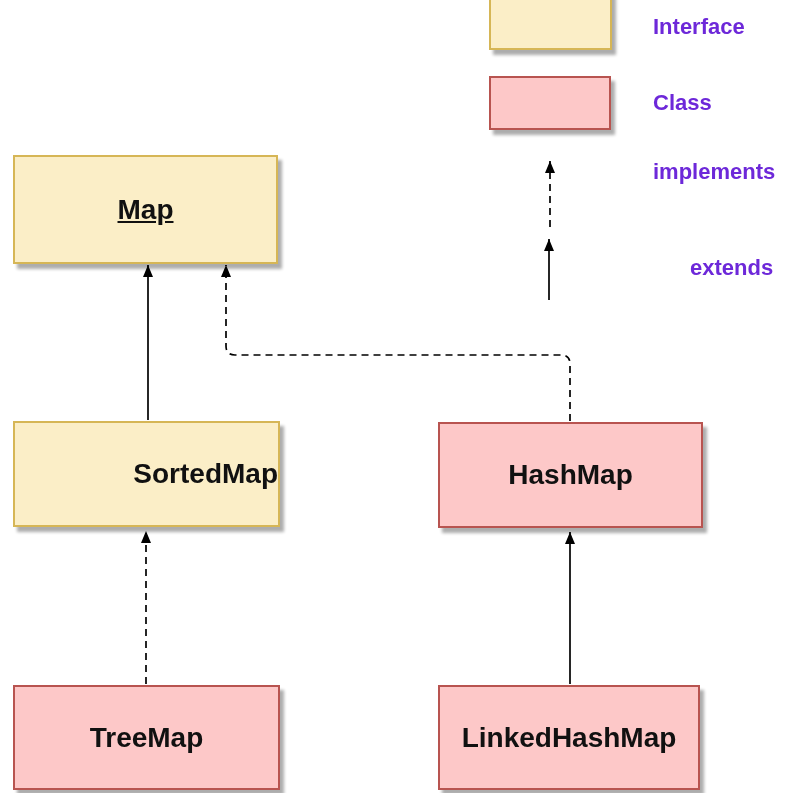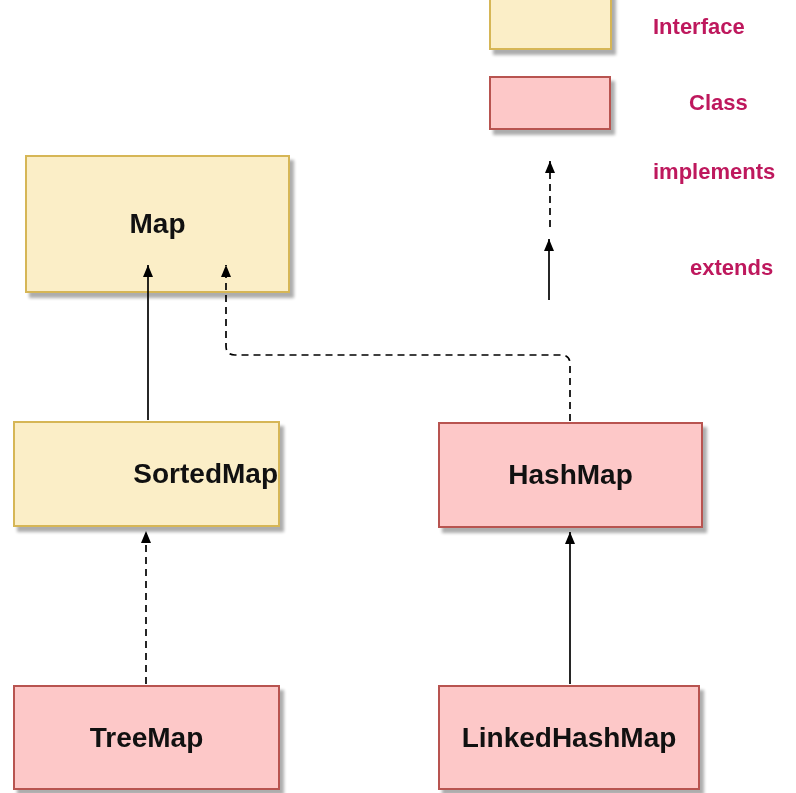--- a/index.html
+++ b/index.html
@@ -17,39 +17,39 @@
   .node{
     position:absolute;
     display:flex;align-items:center;justify-content:center;
     font-weight:bold;font-size:28px;color:#111111;
     box-shadow:4px 5px 3px rgba(0,0,0,0.32);
     z-index:2;box-sizing:border-box;
     white-space:nowrap;
   }
   .interface{background:#FBEEC7;border:2px solid #D6B656;}
   .klass{background:#FDC8C8;border:2px solid #B85450;}
-  .n-map{left:25px;top:155px;width:265px;height:138px;}
+  .n-map{left:13px;top:155px;width:265px;height:109px;text-decoration:underline;}
   .n-sortedmap{left:13px;top:421px;width:267px;height:106px;justify-content:flex-end;}
   .n-treemap{left:13px;top:685px;width:267px;height:105px;}
   .n-hashmap{left:438px;top:422px;width:265px;height:106px;}
   .n-linkedhashmap{left:438px;top:685px;width:262px;height:105px;}
   .swatch{
     position:absolute;z-index:2;box-sizing:border-box;
     box-shadow:4px 5px 3px rgba(0,0,0,0.32);
   }
   .sw-interface{left:489px;top:-12px;width:123px;height:62px;background:#FBEEC7;border:2px solid #D6B656;}
   .sw-class{left:489px;top:76px;width:122px;height:54px;background:#FDC8C8;border:2px solid #B85450;}
   .legend-label{
     position:absolute;z-index:2;
-    font-weight:bold;font-size:22px;color:#be185d;line-height:24px;
+    font-weight:bold;font-size:22px;color:#6d28d9;line-height:24px;
     white-space:nowrap;
     text-align:right;
   }
   .ll-interface{left:653px;top:15px;}
-  .ll-class{left:653px;top:91px;margin-left:36px;}
+  .ll-class{left:653px;top:91px;}
   .ll-implements{left:653px;top:160px;}
   .ll-extends{left:690px;top:256px;}
   .edge{stroke:#000000;stroke-width:1.7;fill:none;}
   .dashed{stroke-dasharray:7 5;}
 </style>
 </head>
 <body>
 
 <div class="canvas">
 

